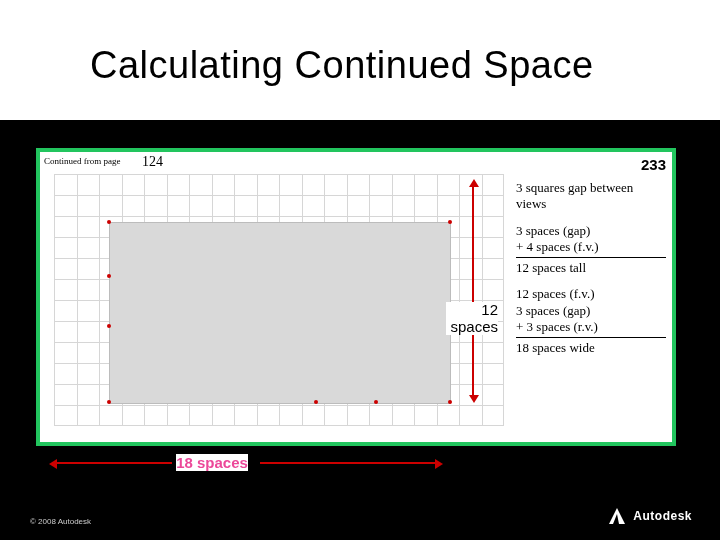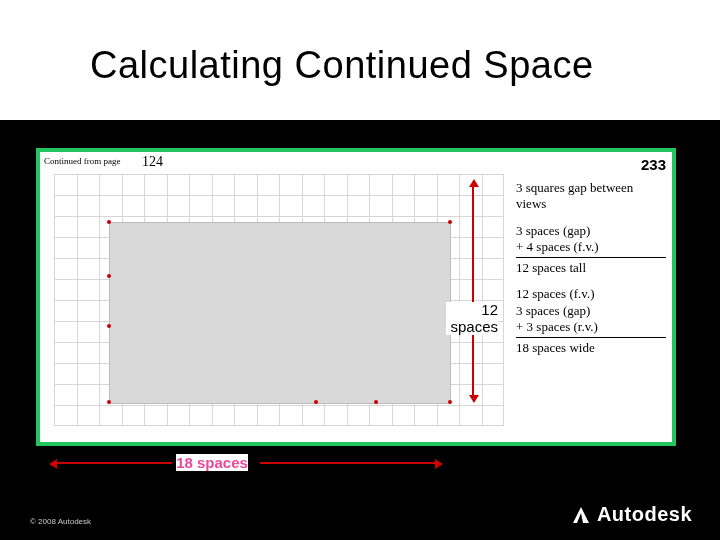--- a/index.html
+++ b/index.html
@@ -20,21 +20,21 @@
   .arrow-v:before,.arrow-v:after{content:"";position:absolute;left:-5px;border:5px solid transparent}
   .arrow-v:before{top:-8px;border-bottom:8px solid #c00}
   .arrow-v:after{bottom:-8px;border-top:8px solid #c00}
   .lbl-h{position:absolute;width:72px;text-align:center;font-size:15px;font-weight:700;color:#ec4899;background:#fff}
   .lbl-v{position:absolute;width:52px;text-align:right;font-size:15px;color:#000;background:#fff;line-height:1.1}
   .notes{position:absolute;right:6px;top:28px;width:150px;font-family:'Comic Sans MS',cursive;font-size:13px;line-height:1.25;color:#000}
   .notes .blk{margin-bottom:10px}
   .notes .line{border-bottom:1.5px solid #000;display:block;margin:2px 0}
   .footer{position:absolute;left:0;bottom:0;width:720px;height:58px;background:#000;color:#fff}
   .copy{position:absolute;left:30px;bottom:14px;font-size:8px;color:#ccc}
-  .logo{position:absolute;right:28px;bottom:14px;font-size:20px;font-weight:700;letter-spacing:.5px;color:#fff;display:flex;align-items:center;gap:6px}
+  .logo{position:absolute;right:28px;bottom:14px;font-size:12px;font-weight:700;letter-spacing:.5px;color:#fff;display:flex;align-items:center;gap:6px}
   .logo svg{flex-shrink:0}
   .arrow-left{position:absolute;height:0;border-top:2px solid #c00}
   .arrow-left:before{content:"";position:absolute;left:-8px;top:-5px;border:5px solid transparent;border-right:8px solid #c00}
   .arrow-right{position:absolute;height:0;border-top:2px solid #c00}
   .arrow-right:after{content:"";position:absolute;right:-8px;top:-5px;border:5px solid transparent;border-left:8px solid #c00}
 </style>
 </head>
 <body>
 
 <div class="slide">

